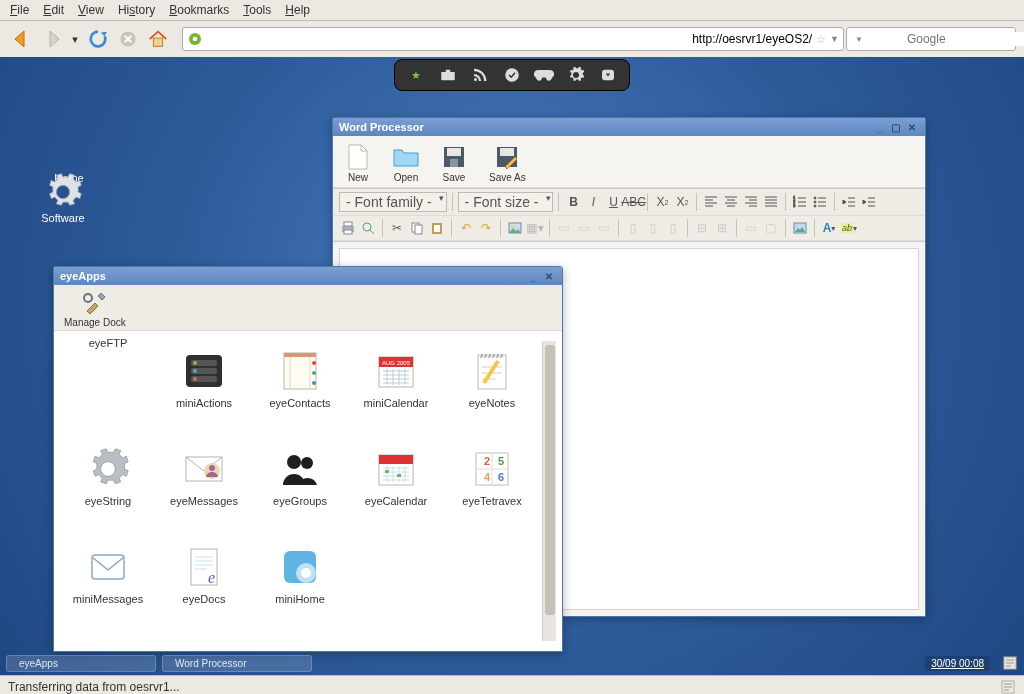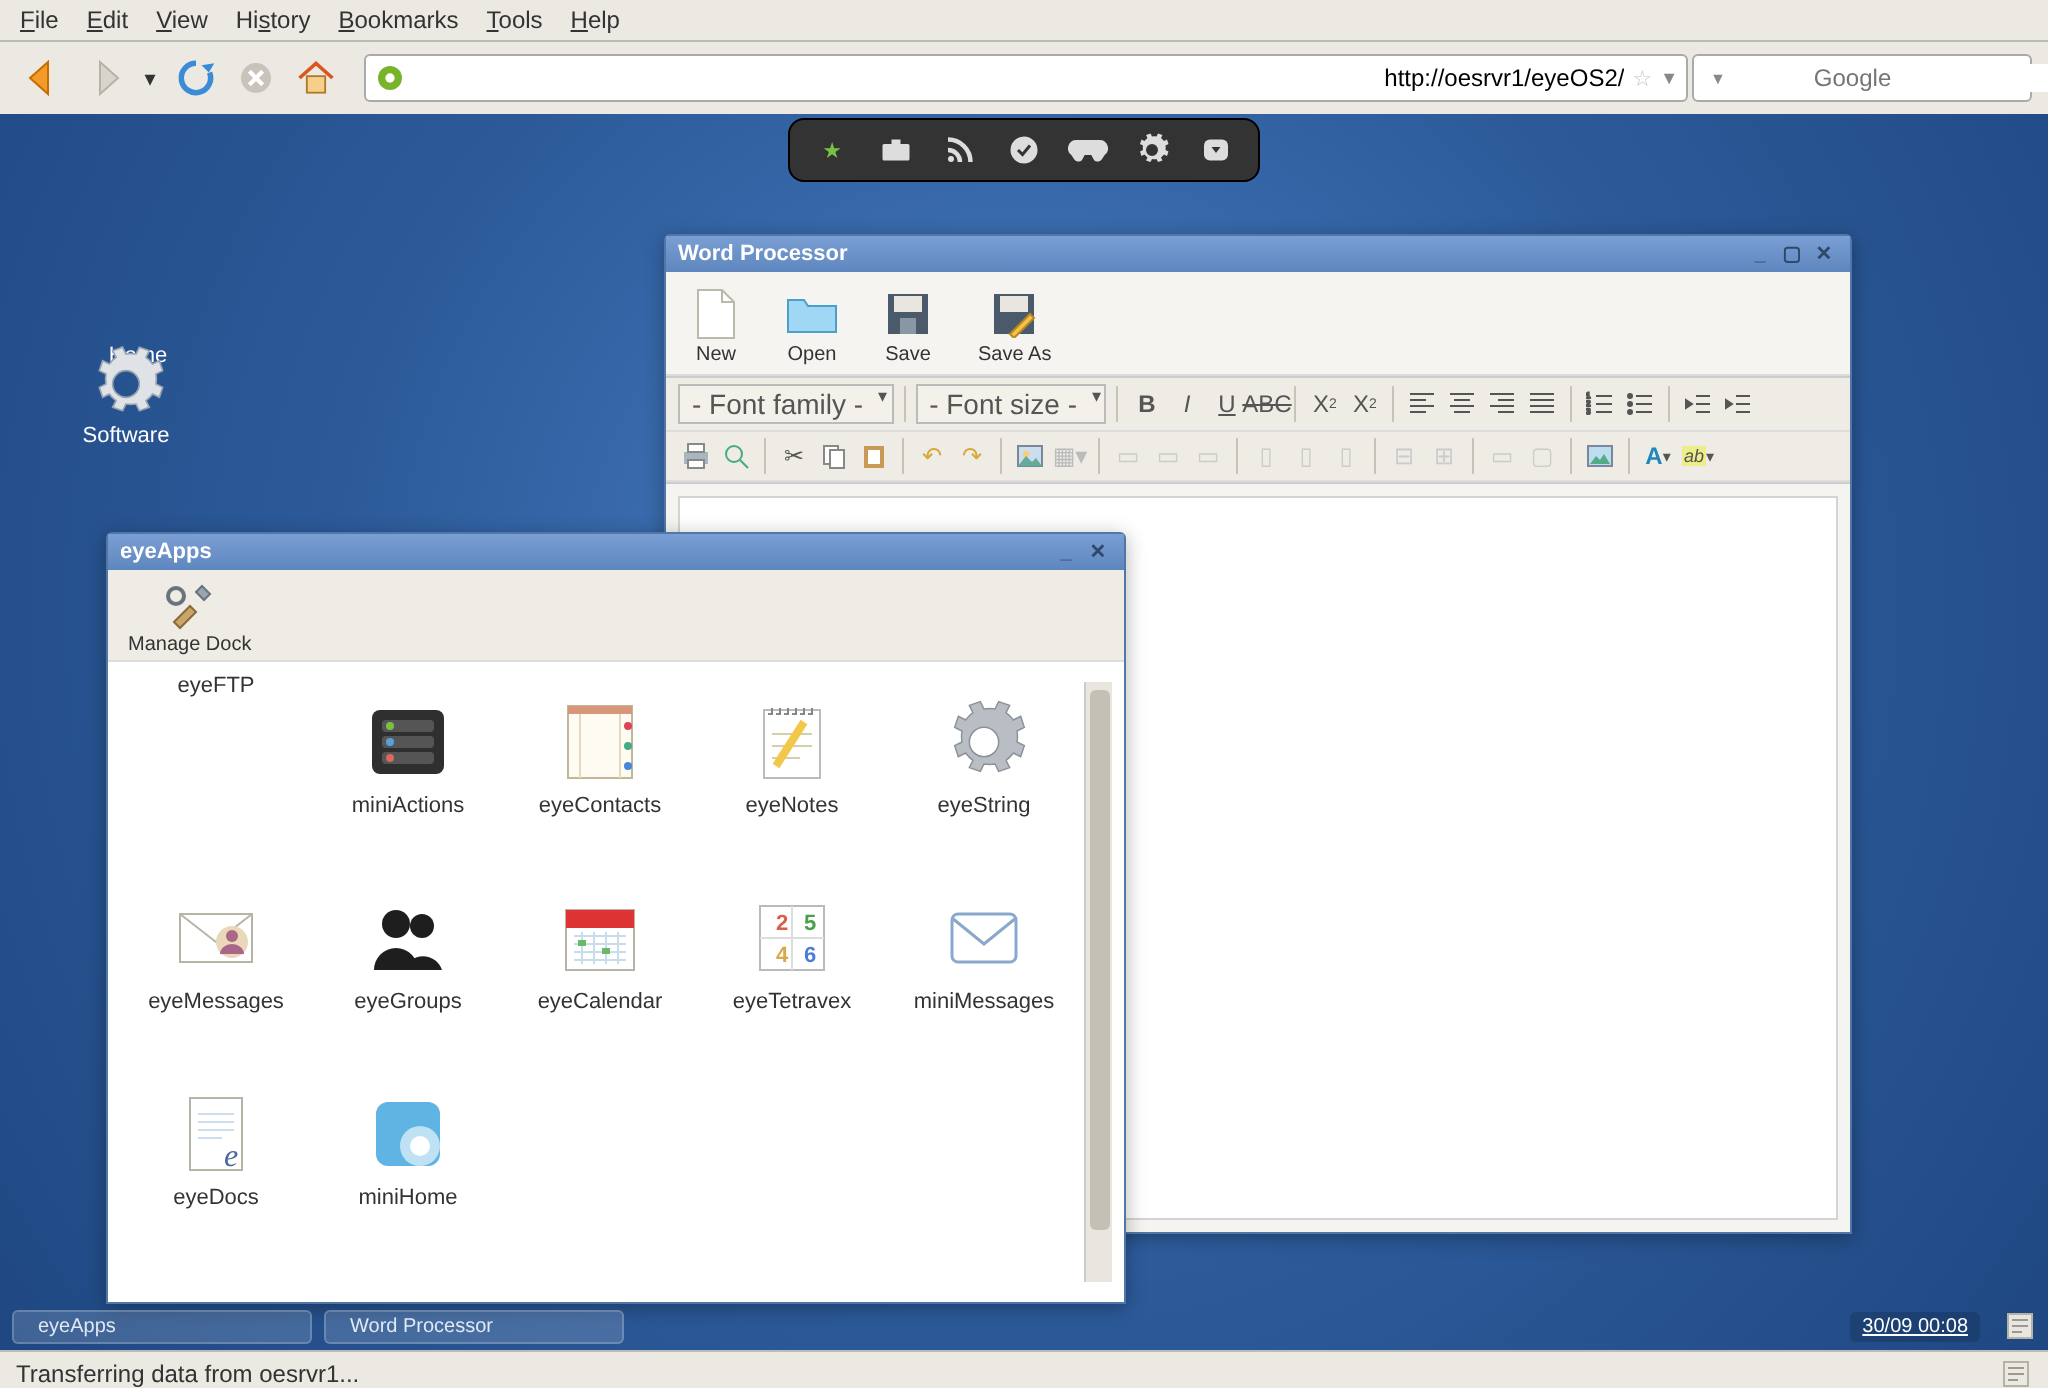--- a/index.html
+++ b/index.html
@@ -431,20 +431,33 @@
                 <circle cx="36" cy="14" r="2" fill="#d45"></circle>
                 <circle cx="36" cy="24" r="2" fill="#4a8"></circle>
                 <circle cx="36" cy="34" r="2" fill="#48d"></circle>
               </svg>
             </div>
             <span>eyeContacts</span>
           </div>
           <div class="app">
             <div class="aicon">
               <svg width="44" height="44" viewBox="0 0 44 44">
+                <rect x="5" y="8" width="34" height="30" fill="#fff" stroke="#b8b4a8"></rect>
+                <rect x="5" y="8" width="34" height="10" fill="#d33"></rect>
+                <text x="22" y="16" font-size="6" fill="#fff" text-anchor="middle">AUG 2005</text>
+                <g stroke="#bcd">
+                  <path d="M9 22h26M9 26h26M9 30h26M9 34h26M13 20v16M19 20v16M25 20v16M31 20v16"></path>
+                </g>
+              </svg>
+            </div>
+            <span>miniCalendar</span>
+          </div>
+          <div class="app">
+            <div class="aicon">
+              <svg width="44" height="44" viewBox="0 0 44 44">
                 <rect x="8" y="6" width="28" height="34" fill="#fff" stroke="#bbb"></rect>
                 <path d="M10 8h2v-3M14 8h2v-3M18 8h2v-3M22 8h2v-3M26 8h2v-3M30 8h2v-3" stroke="#888" fill="none"></path>
                 <path d="M12 18h20M12 24h20M12 30h14" stroke="#d4cfa8"></path>
                 <path d="M28 12l-14 22" stroke="#f2c84b" stroke-width="4"></path>
               </svg>
             </div>
             <span>eyeNotes</span>
           </div>
           <div class="app">
             <div class="aicon">

